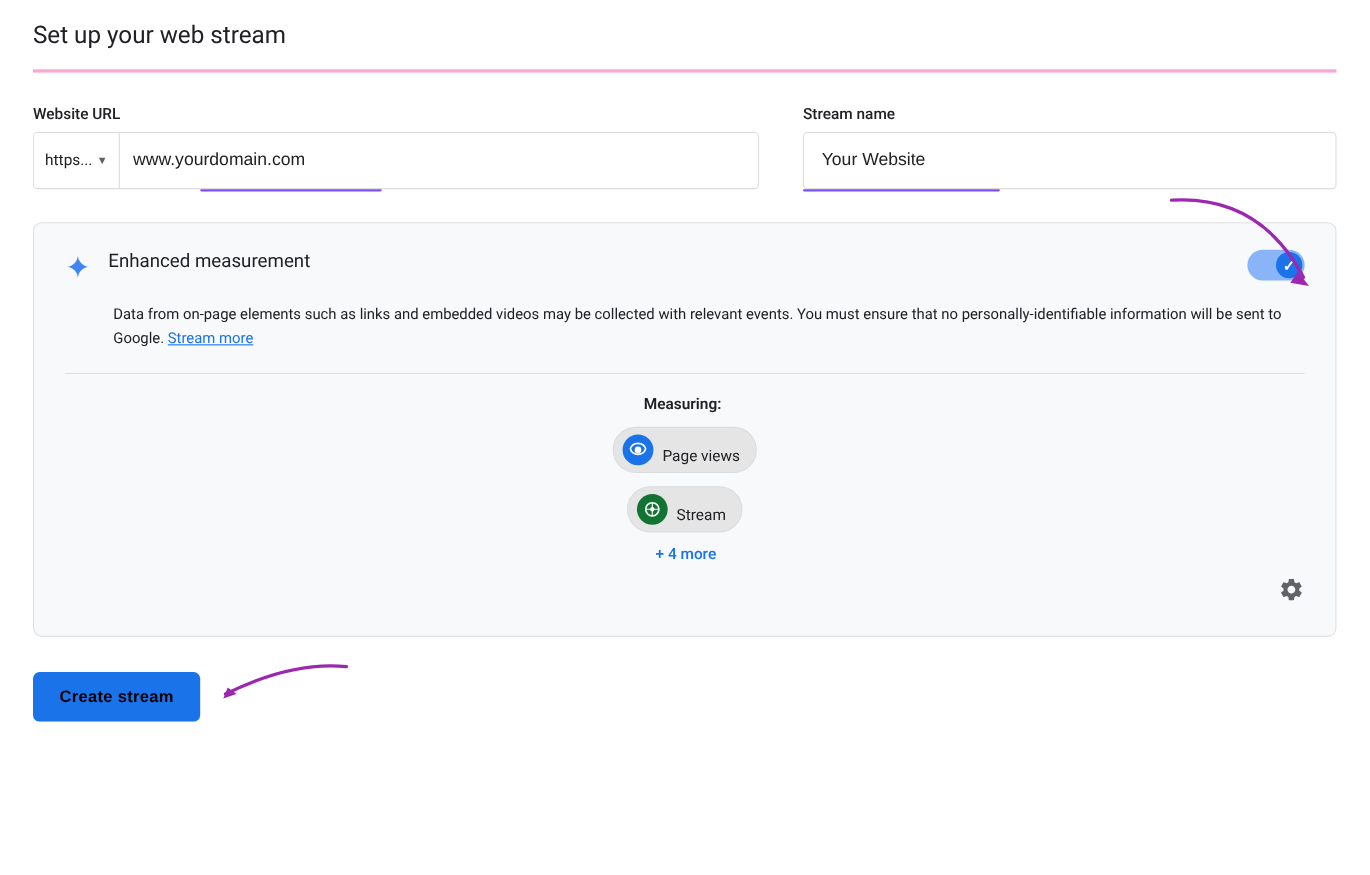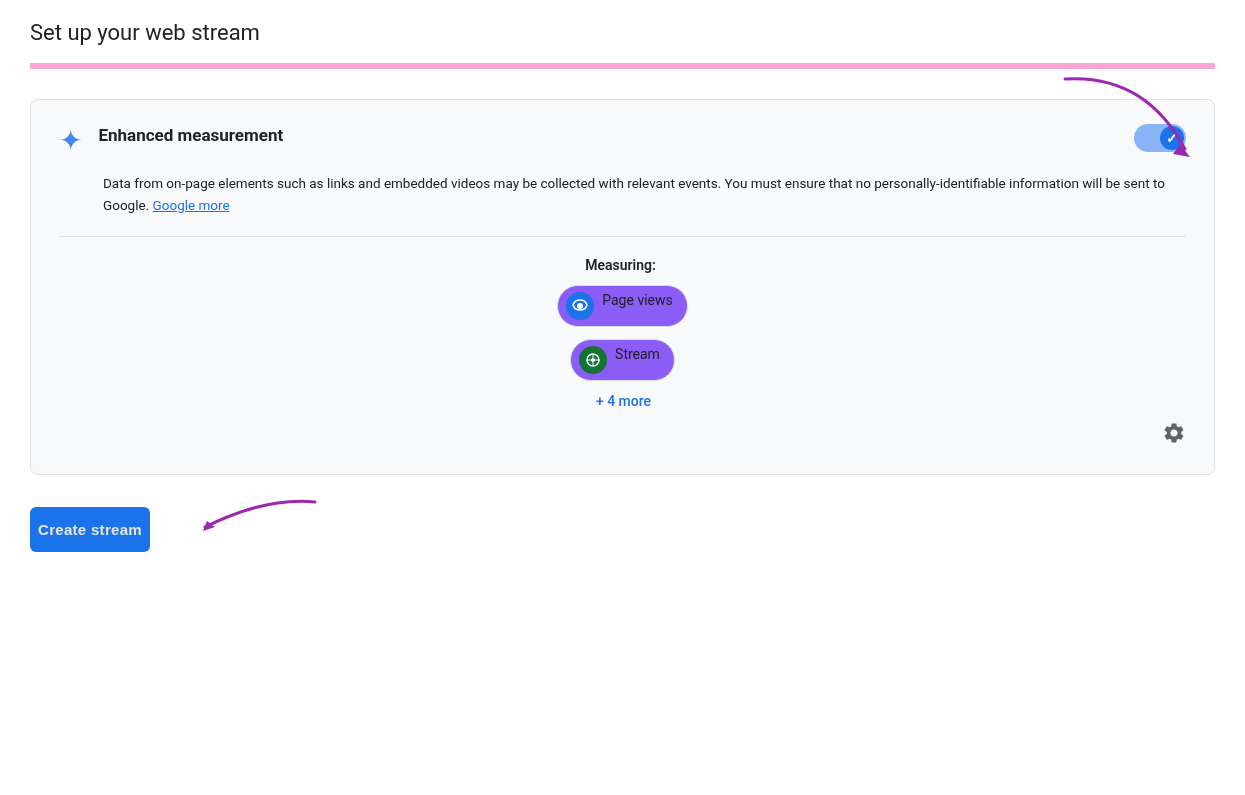--- a/index.html
+++ b/index.html
@@ -14,21 +14,21 @@
 
     .page-container {
       padding: 20px 30px 30px 30px;
     }
 
     .page-title {
       font-size: 22px;
       font-weight: 400;
       color: #202124;
       padding-bottom: 18px;
-      border-bottom: 6px solid #f9a8d4;
+      border-bottom: 3px solid #f9a8d4;
       margin-bottom: 30px;
     }
 
     .form-row {
       display: flex;
       gap: 40px;
       margin-bottom: 30px;
       align-items: flex-start;
     }
 
@@ -152,21 +152,21 @@
 
     .sparkle-icon {
       font-size: 28px;
       color: #4285f4;
       flex-shrink: 0;
       margin-top: 0px;
     }
 
     .card-title {
       font-size: 17px;
-      font-weight: 700;
+      font-weight: 400;
       color: #202124;
       line-height: 1.4;
     }
 
     .toggle-container {
       position: absolute;
       top: 24px;
       right: 28px;
       display: flex;
       align-items: center;
@@ -241,23 +241,23 @@
 
     .measuring-label {
       font-size: 14px;
       font-weight: 600;
       color: #202124;
       margin-right: 4px;
     }
 
     .measurement-chip {
       display: flex;
-      align-items: flex-start;
+      align-items: flex-end;
       gap: 8px;
-      background: #8b5cf6;
+      background: #e5e5e5;
       border: 1px solid #dadce0;
       border-radius: 24px;
       padding: 6px 14px 6px 8px;
       font-size: 14px;
       color: #202124;
     }
 
     .chip-icon {
       width: 28px;
       height: 28px;
@@ -294,24 +294,24 @@
     .settings-icon {
       margin-left: auto;
       cursor: pointer;
       color: #5f6368;
       font-size: 22px;
     }
 
     
     .create-btn {
       background: #1a73e8;
-      color: #e5e5e5;
+      color: #000000;
       border: none;
       border-radius: 6px;
-      padding: 14px 8px;
+      padding: 14px 24px;
       font-size: 15px;
       font-weight: 600;
       cursor: pointer;
       letter-spacing: 0.3px;
     }
 
     .btn-row {
       display: flex;
       align-items: center;
       gap: 0;
@@ -335,20 +335,46 @@
       display: inline-block;
     }
   </style>
 </head>
 <body>
 
 <div class="page-container">
 
   <h1 class="page-title">Set up your web stream</h1>
 
+  <div class="form-row">
+
+    <div class="field-group url-group">
+      <label class="field-label">Website URL</label>
+      <div class="url-input-wrapper-outer">
+        <div class="url-input-wrapper">
+          <div class="url-protocol-select">
+            <span>https...</span>
+            <span class="chevron-down">▼</span>
+          </div>
+          <input class="url-text-input" type="text" value="www.yourdomain.com" placeholder="www.yourdomain.com" style="">
+        </div>
+        <div class="url-underline"></div>
+      </div>
+    </div>
+
+    <div class="field-group stream-group">
+      <label class="field-label">Stream name</label>
+      <div class="stream-name-wrapper-outer">
+        <div class="stream-name-wrapper">
+          <input class="stream-name-input" type="text" value="Your Website" placeholder="Your Website" style="">
+        </div>
+        <div class="stream-underline"></div>
+      </div>
+    </div>
+  </div>
 
   <div class="card-wrapper">
 
     <svg class="arrow-annotation-top" width="160" height="130" viewBox="0 0 160 130" style="position:absolute; top:-30px; right:10px; pointer-events:none; z-index:10;">
       <path d="M 20 10 Q 100 5 140 80" stroke="#9c27b0" stroke-width="3" fill="none" stroke-linecap="round"></path>
       <polygon points="135,75 145,88 128,85" fill="#9c27b0"></polygon>
     </svg>
 
     <div class="enhanced-card">
 
@@ -363,21 +389,21 @@
       </div>
 
       <div class="card-header">
         <span class="sparkle-icon">✦</span>
         <span class="card-title">Enhanced measurement</span>
       </div>
 
       <div class="card-description">
         <p>
           <span>Data from on-page elements such as links and embedded videos may be collected with relevant events. You must ensure that no personally-identifiable information will be sent to Google.</span>
-          <a class="learn-more-link">Google more</a>
+          <a class="learn-more-link">Stream more</a>
         </p>
       </div>
 
       <hr class="divider">
 
       <div class="measuring-row">
         <span class="measuring-label">Measuring:</span>
 
         <div class="measurement-chip">
           <div class="chip-icon chip-icon-blue">

